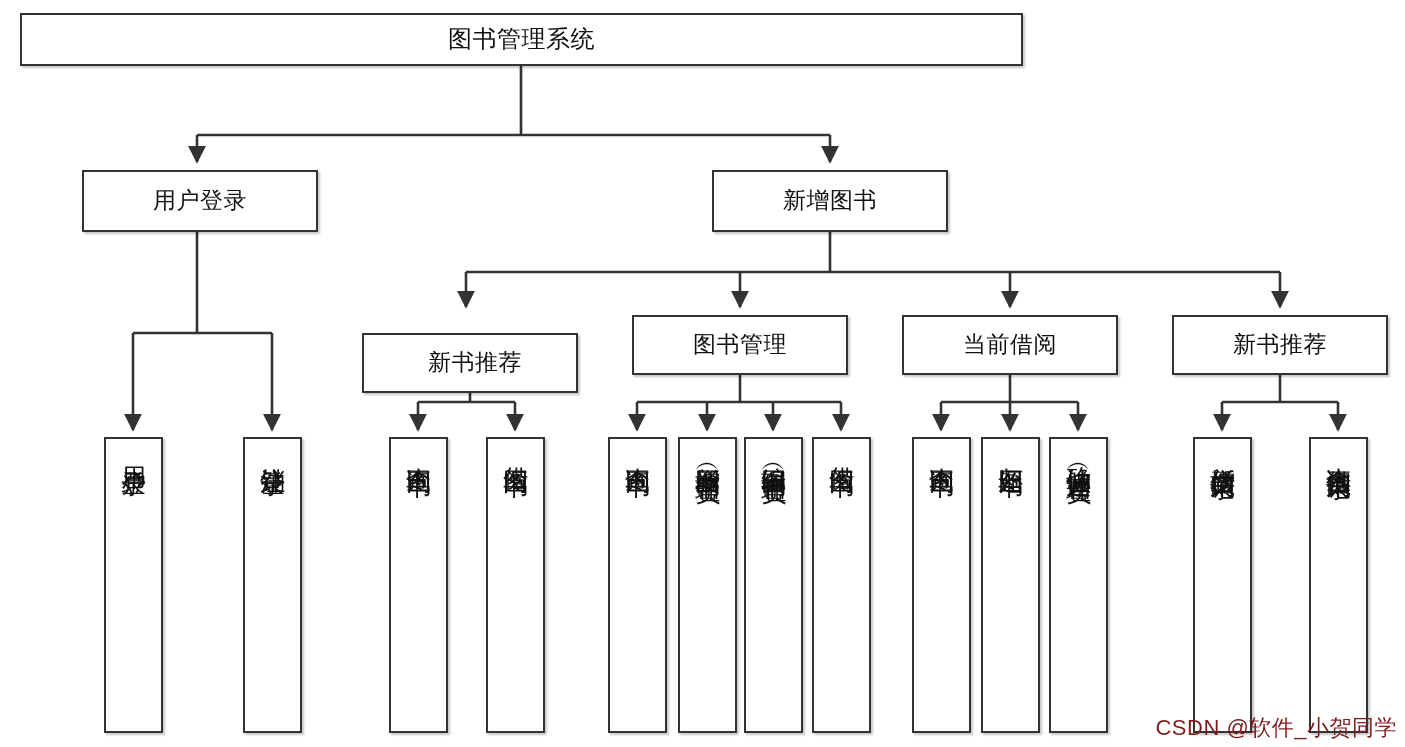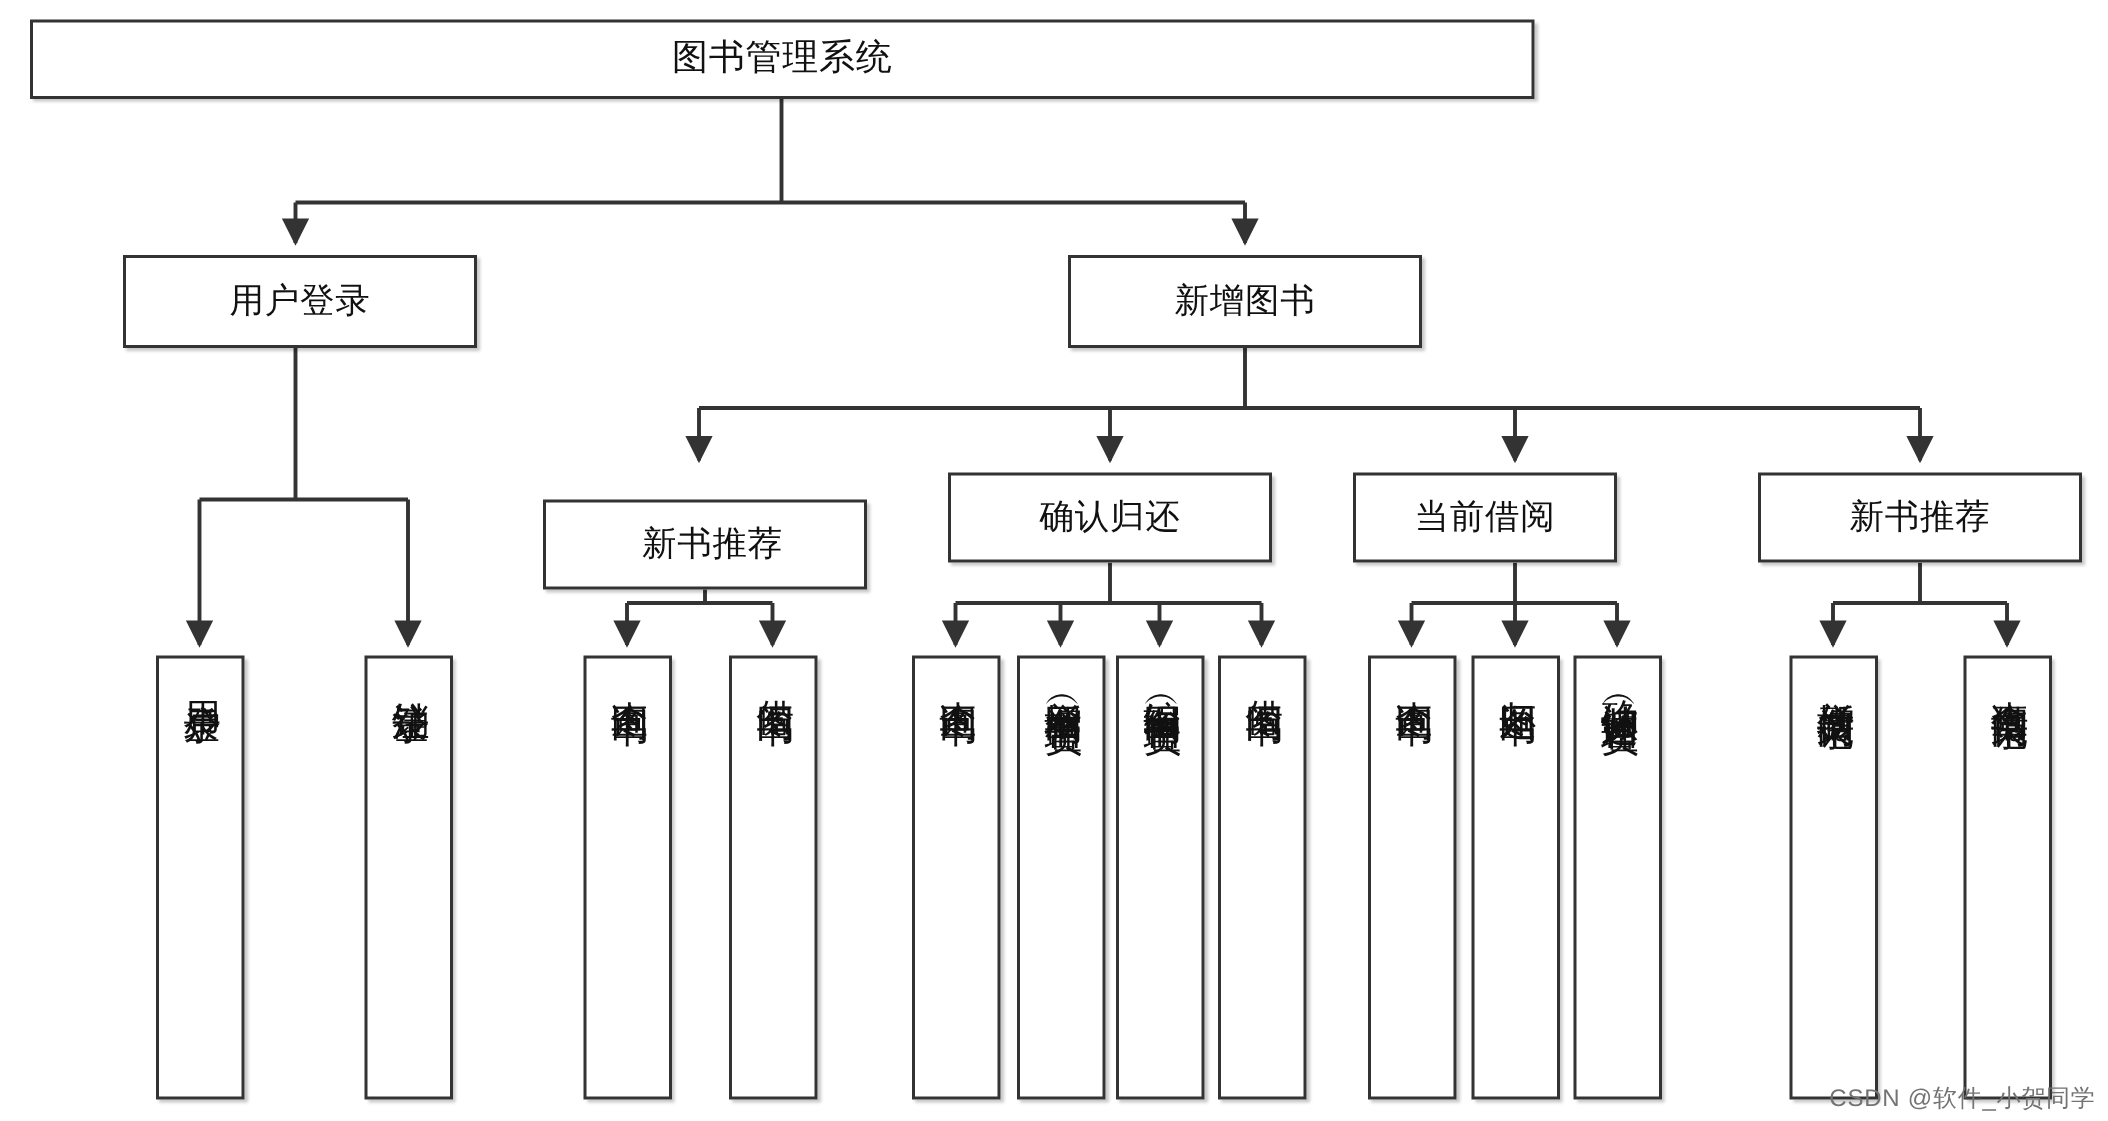--- a/index.html
+++ b/index.html
@@ -61,22 +61,22 @@
     writing-mode: vertical-rl;
     text-orientation: upright;
     font-size: 25px;
     line-height: 1.02;
     letter-spacing: 2px;
   }
   #watermark {
     position: absolute;
     right: 8px;
     bottom: 4px;
-    font-size: 16px;
-    color: #737373;
+    font-size: 22px;
+    color: #7f1d1d;
     white-space: nowrap;
     letter-spacing: 0.5px;
     user-select: none;
   }
 </style>
 </head>
 <body>
 
 <div id="diagram-root">
 
@@ -138,23 +138,23 @@
     <span class="label">用户登录</span>
   </div>
   <div class="node h" style="left:712px; top:170px; width:236px; height:62px;">
     <span class="label">新增图书</span>
   </div>
 
   <div class="node h" style="left:362px; top:333px; width:216px; height:60px;padding-left:10px;">
     <span class="label">新书推荐</span>
   </div>
   <div class="node h" style="left:632px; top:315px; width:216px; height:60px;">
-    <span class="label">确认归还</span>
-  </div>
-  <div class="node h" style="left:902px; top:315px; width:176px; height:60px;">
+    <span class="label">图书管理</span>
+  </div>
+  <div class="node h" style="left:902px; top:315px; width:216px; height:60px;">
     <span class="label">当前借阅</span>
   </div>
   <div class="node h" style="left:1172px; top:315px; width:216px; height:60px;">
     <span class="label">新书推荐</span>
   </div>
 
   <div class="node v" style="left:104px; top:437px; width:59px; height:296px;">
     <span class="label">用户登录</span>
   </div>
   <div class="node v" style="left:243px; top:437px; width:59px; height:296px;">

